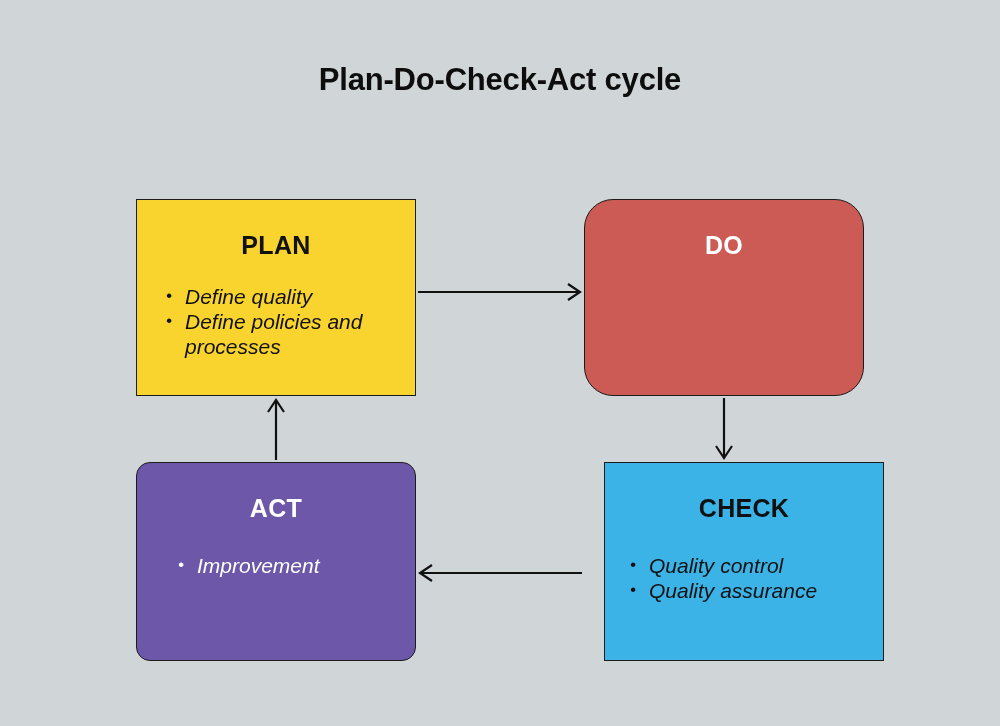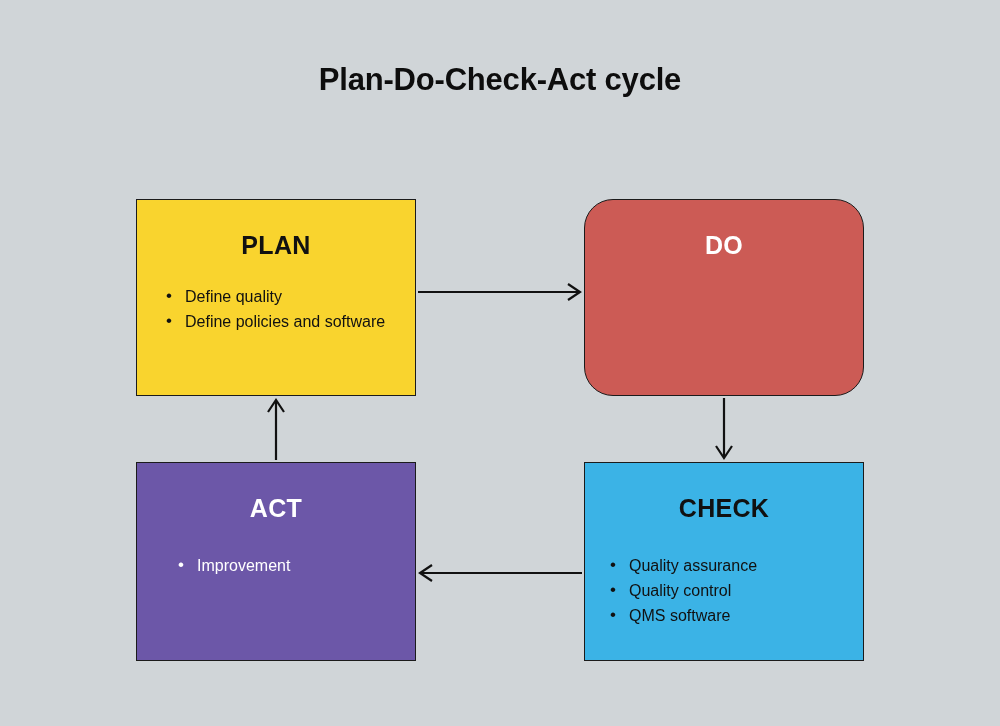--- a/index.html
+++ b/index.html
@@ -49,41 +49,42 @@
     position: absolute;
     left: 40px;
     right: 14px;
     top: 79px;
     margin: 0;
     padding: 0;
     list-style: none;
   }
   .node-list li {
     position: relative;
-    font-size: 16px;
+    font-size: 21px;
     line-height: 25px;
     padding-left: 0;
     margin-bottom: 0;
+    font-style: italic;
   }
   .node-list li::before {
     content: "\2022";
     position: absolute;
     left: -19px;
     top: -1px;
     font-size: 17px;
     line-height: 25px;
   }
   
   #node-plan  { left: 136px; top: 199px; width: 280px; height: 197px;
                 background: #f9d42e; color: #111111; }
   #node-do    { left: 584px; top: 199px; width: 280px; height: 197px;
                 background: #cc5b55; color: #ffffff; }
   #node-act   { left: 136px; top: 462px; width: 280px; height: 199px;
                 background: #6c57a8; color: #ffffff; }
-  #node-check { left: 584px; top: 462px; width: 280px; height: 199px;
+  #node-check { left: 604px; top: 462px; width: 280px; height: 199px;
                 background: #3bb3e6; color: #111111; }
 
   #node-do .node-list   { left: 44px; }
   #node-act .node-list  { left: 60px; }
   #node-check .node-list{ left: 44px; top: 90px; }
   #node-plan .node-list { left: 48px; top: 84px; }
   #node-do .node-list   { top: 84px; }
   #node-act .node-list  { top: 90px; }
 
   #arrow-layer {
@@ -99,41 +100,40 @@
 <body style="background: rgb(208, 213, 216);">
 
 <div id="canvas">
 
   <div id="diagram-title">Plan-Do-Check-Act cycle</div>
 
   <div class="node" id="node-plan" style="background: rgb(249, 212, 46); color: rgb(17, 17, 17);">
     <div class="node-title">PLAN</div>
     <ul class="node-list">
       <li>Define quality</li>
-      <li>Define policies and software</li>
+      <li>Define policies and processes</li>
     </ul>
   </div>
 
   <div class="node" id="node-do" style="background: rgb(204, 91, 85); color: rgb(255, 255, 255); border-radius: 29px;">
     <div class="node-title">DO</div>
   </div>
 
-  <div class="node" id="node-act" style="background: rgb(108, 87, 168); color: rgb(255, 255, 255);">
+  <div class="node" id="node-act" style="background: rgb(108, 87, 168); color: rgb(255, 255, 255); border-radius: 14px;">
     <div class="node-title">ACT</div>
     <ul class="node-list">
       <li>Improvement</li>
     </ul>
   </div>
 
   <div class="node" id="node-check" style="background: rgb(59, 179, 230); color: rgb(17, 17, 17);">
     <div class="node-title">CHECK</div>
     <ul class="node-list">
+      <li>Quality control</li>
       <li>Quality assurance</li>
-      <li>Quality control</li>
-      <li>QMS software</li>
     </ul>
   </div>
 
   <svg id="arrow-layer" width="1000" height="726" viewBox="0 0 1000 726">
 
     <g>
       <line x1="418" y1="292" x2="578" y2="292" stroke="#111111" stroke-width="2.2"></line>
       <polyline points="568,284 580,292 568,300" fill="none" stroke="#111111" stroke-width="2.2" stroke-linecap="butt" stroke-linejoin="miter"></polyline>
     </g>
 

